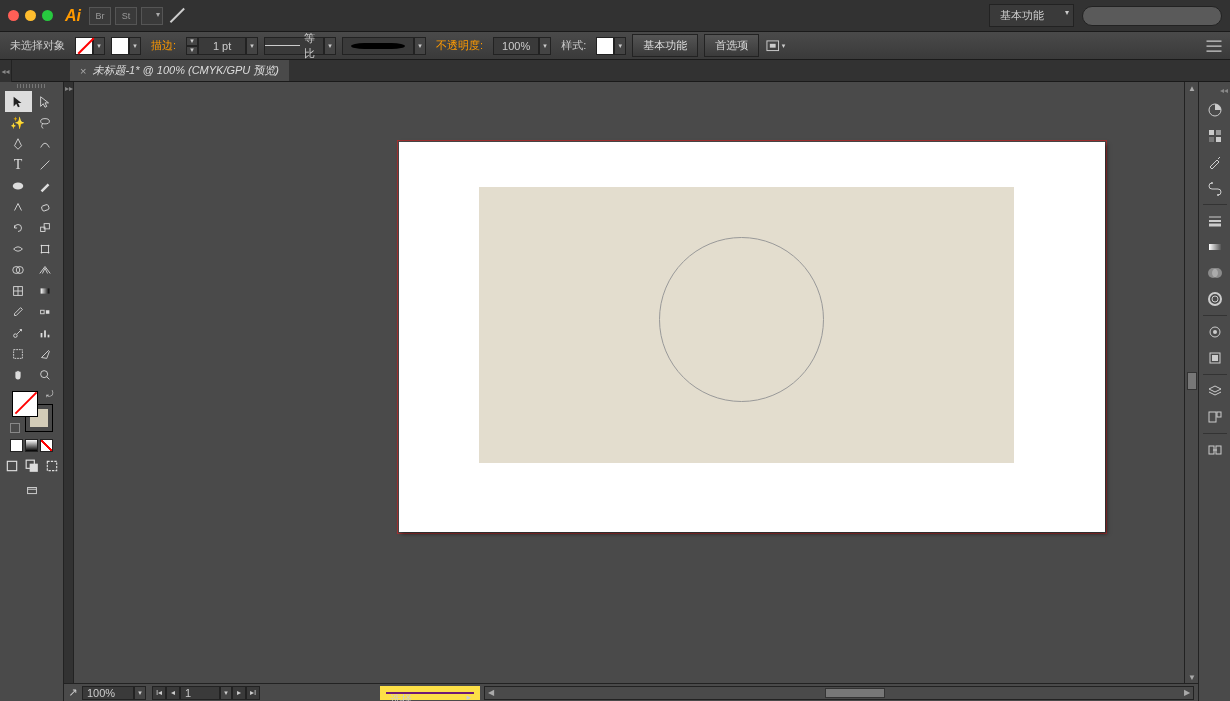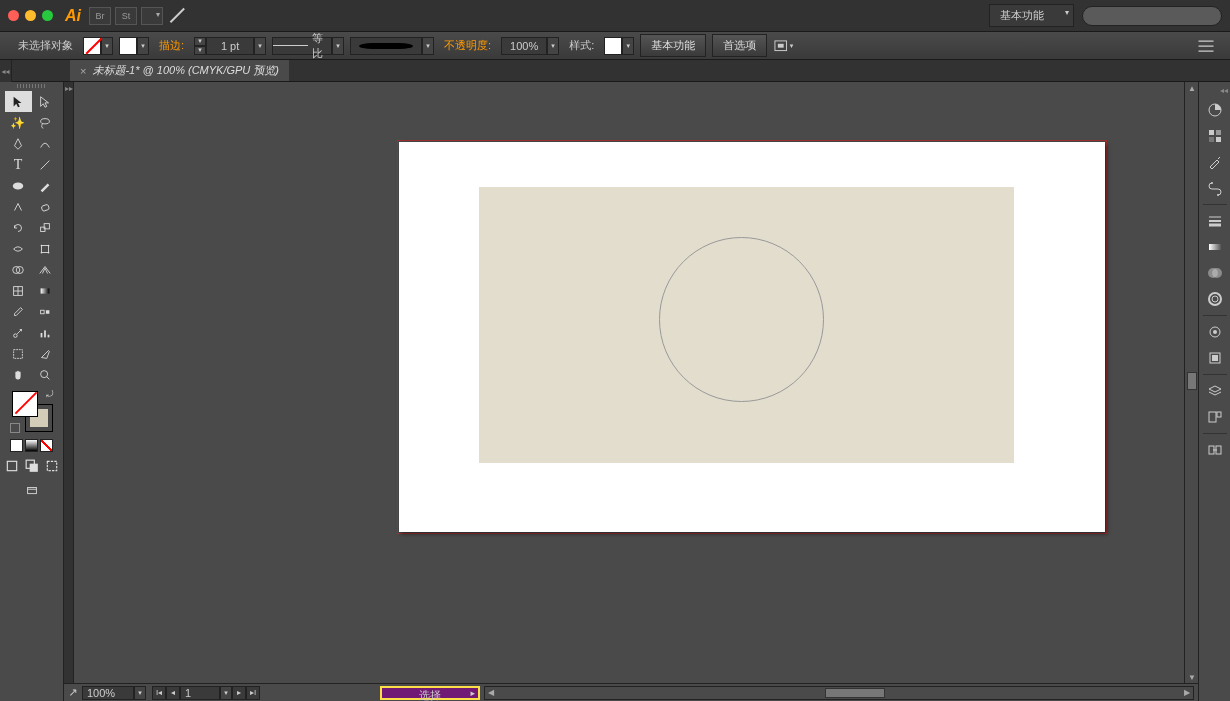--- a/index.html
+++ b/index.html
@@ -15,21 +15,21 @@
 .top-dd { width:22px; height:18px; border:1px solid #555; background:#3a3a3a; margin-right:4px; position:relative;}
 .top-dd::after{content:"▾"; position:absolute; right:2px; top:2px; font-size:8px; color:#aaa;}
 .spacer{flex:1;}
 .workspace-dd { padding:3px 29px 3px 10px; background:#3a3a3a; border:1px solid #222; color:#ccc; position:relative; margin-right:8px;}
 .workspace-dd::after{content:"▾"; position:absolute; right:4px; top:3px; font-size:8px;}
 .searchbox { width:140px; height:20px; background:#5a5a5a; border:1px solid #222; border-radius:10px; padding:0 8px 0 20px; color:#ddd; position:relative;}
 .search-wrap{position:relative;}
 .search-wrap::before{content:"⌕"; position:absolute; left:6px; top:2px; color:#999; font-size:12px;}
 
 
-.ctrlbar { height:28px; background:linear-gradient(#4a4a4a,#3a3a3a); border-bottom:1px solid #1a1a1a; display:flex; align-items:center; padding:0 14px; gap:6px;}
+.ctrlbar { height:28px; background:linear-gradient(#4a4a4a,#3a3a3a); border-bottom:1px solid #1a1a1a; display:flex; align-items:center; padding:0 6px; gap:6px;}
 .ctrl-label { color:#ccc; padding:0 4px;}
 .ctrl-label.orange { color:#ff9a00;}
 .swatch { width:18px; height:18px; border:1px solid #222; background:#fff; position:relative;}
 .swatch.noline::after{content:""; position:absolute; left:-1px; top:7px; width:22px; height:2px; background:#f00; transform:rotate(-45deg);}
 .mini-dd { width:12px; height:18px; background:#444; border:1px solid #222; display:flex; align-items:center; justify-content:center;}
 .mini-dd::after{content:"▾"; font-size:7px; color:#ccc;}
 .num-input { width:48px; height:18px; background:#3a3a3a; border:1px solid #222; color:#ccc; text-align:center;}
 .stroke-preview { width:60px; height:18px; background:#3a3a3a; border:1px solid #222; display:flex; align-items:center; justify-content:center; gap:4px; color:#ccc; font-size:10px;}
 .stroke-preview .line{width:40px; height:1px; background:#ccc;}
 .brush-preview { width:72px; height:18px; background:#3a3a3a; border:1px solid #222; display:flex; align-items:center; justify-content:center;}
@@ -76,21 +76,21 @@
 .bleed { position:absolute; inset:-2px; border:1px solid #a03030;}
 .artboard { position:absolute; inset:0; background:#fff; box-shadow:2px 2px 4px rgba(0,0,0,.5);}
 .beige { position:absolute; left:80px; top:45px; width:535px; height:276px; background:#e3ddce;}
 .circle { position:absolute; left:260px; top:95px; width:165px; height:165px; border:1px solid #999; border-radius:50%;}
 
 .statusbar { position:absolute; left:0; right:0; bottom:0; height:18px; background:#4a4a4a; border-top:1px solid #222; display:flex; align-items:center; font-size:10px; color:#ccc;}
 .sb-icon{width:18px; text-align:center;}
 .sb-zoom { width:52px; height:14px; background:#3a3a3a; border:1px solid #222; color:#ccc; text-align:left; padding:0 4px;}
 .sb-nav { width:14px; height:14px; display:flex; align-items:center; justify-content:center; border:1px solid #222; background:#3a3a3a; font-size:8px; cursor:pointer;}
 .sb-page { width:40px; height:14px; background:#3a3a3a; border:1px solid #222; color:#ccc; text-align:left; padding:0 4px;}
-.sb-sel { margin-left:120px; width:100px; height:14px; border:2px solid #fde047; background:#701a75; padding:0 4px; position:relative;text-align:center;}
+.sb-sel { margin-left:120px; width:100px; height:14px; border:6px solid #fde047; background:#701a75; padding:0 4px; position:relative;}
 .sb-sel::after{content:"▸"; position:absolute; right:3px; top:0; font-size:9px;}
 .h-scroll { flex:1; height:14px; margin:0 4px; background:#4a4a4a; border:1px solid #222; position:relative;}
 .h-scroll .thumb{position:absolute; top:1px; height:10px; left:340px; width:60px; background:#777; border:1px solid #333;}
 .h-scroll .arr{position:absolute;top:1px;width:12px;height:10px;display:flex;align-items:center;justify-content:center;font-size:8px;color:#aaa;}
 .h-scroll .arr.l{left:0;} .h-scroll .arr.r{right:0;}
 
 .rightcol { width:32px; background:#4a4a4a; border-left:1px solid #222; padding-top:4px; display:flex; flex-direction:column; align-items:center; gap:0;}
 .rightcol .collapse{font-size:8px; color:#888; align-self:flex-end; margin:0 2px 2px 0;}
 .pbtn { width:24px; height:24px; display:flex; align-items:center; justify-content:center; color:#ccc; margin:1px 0;}
 .pbtn svg{width:16px;height:16px;}

